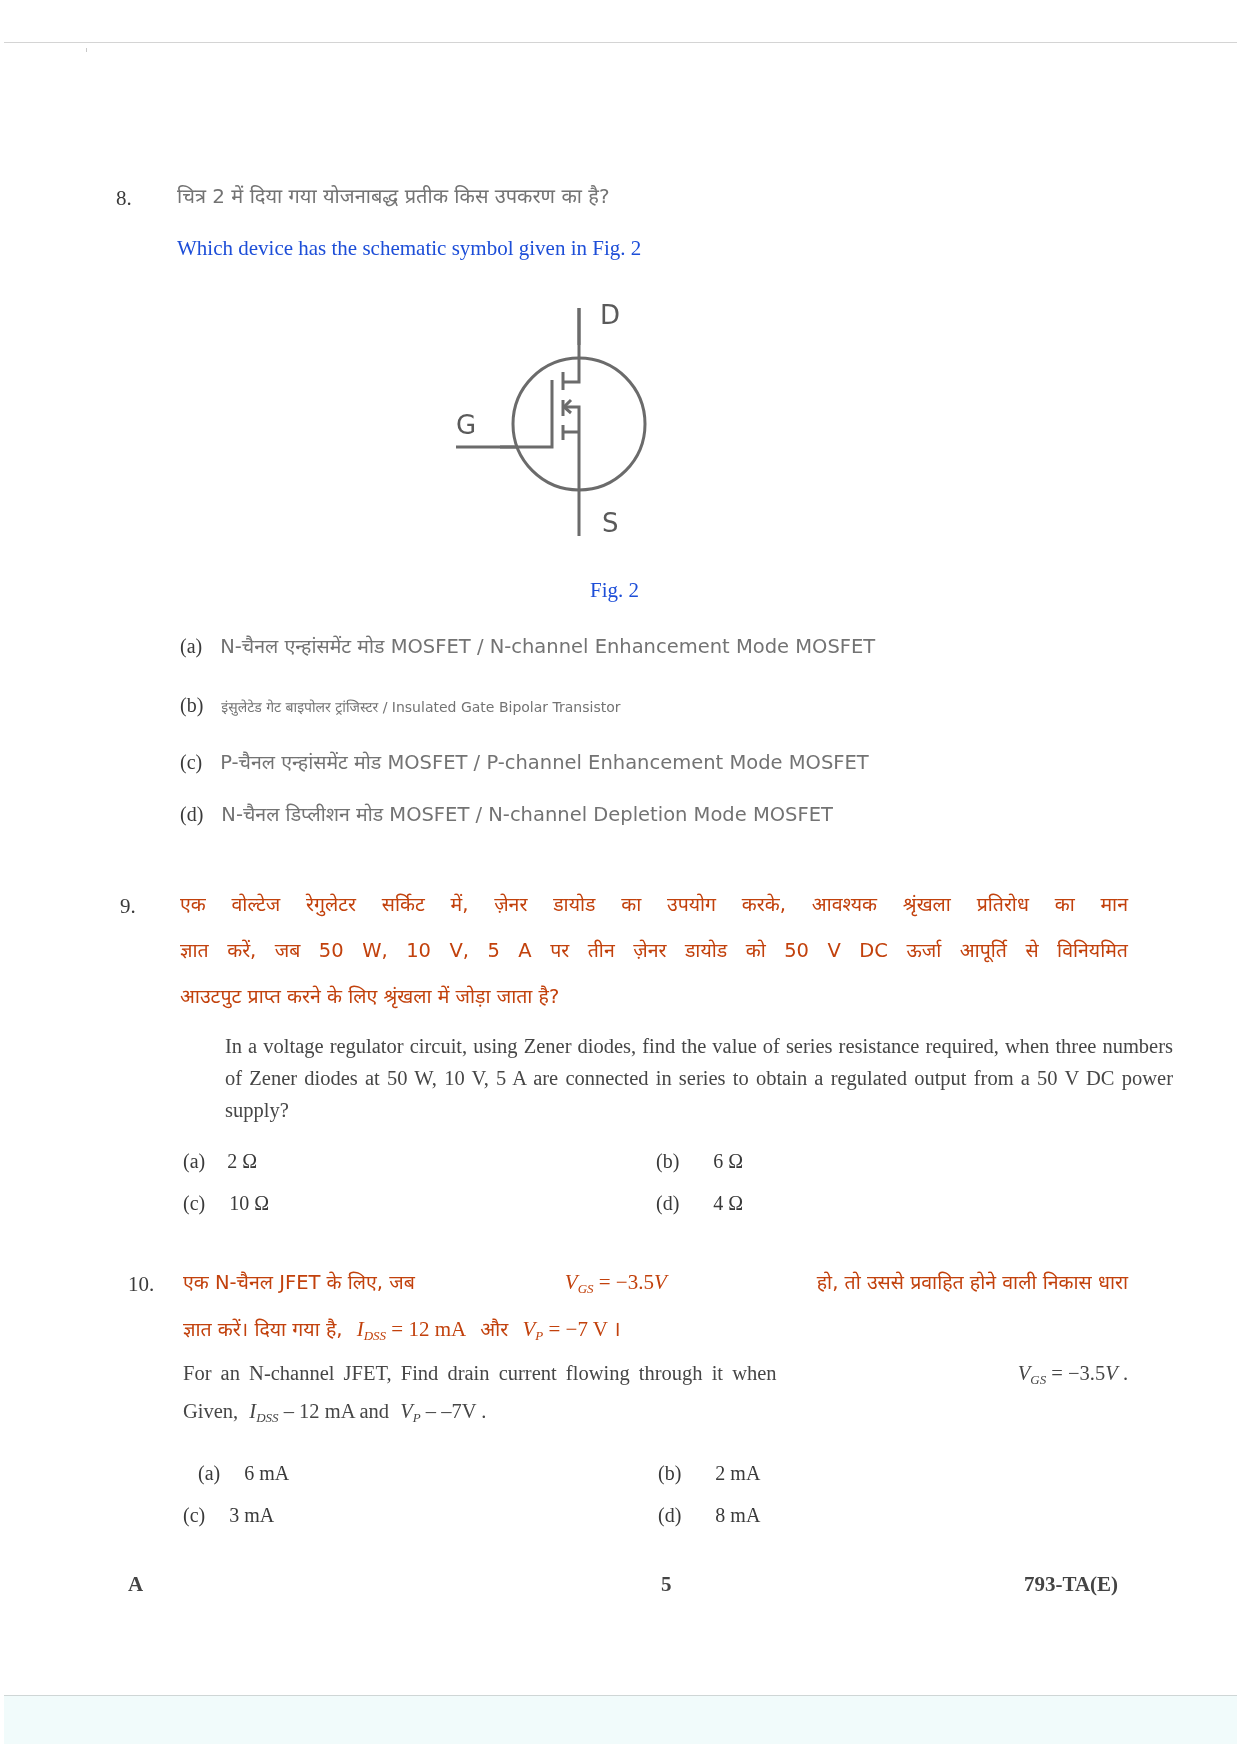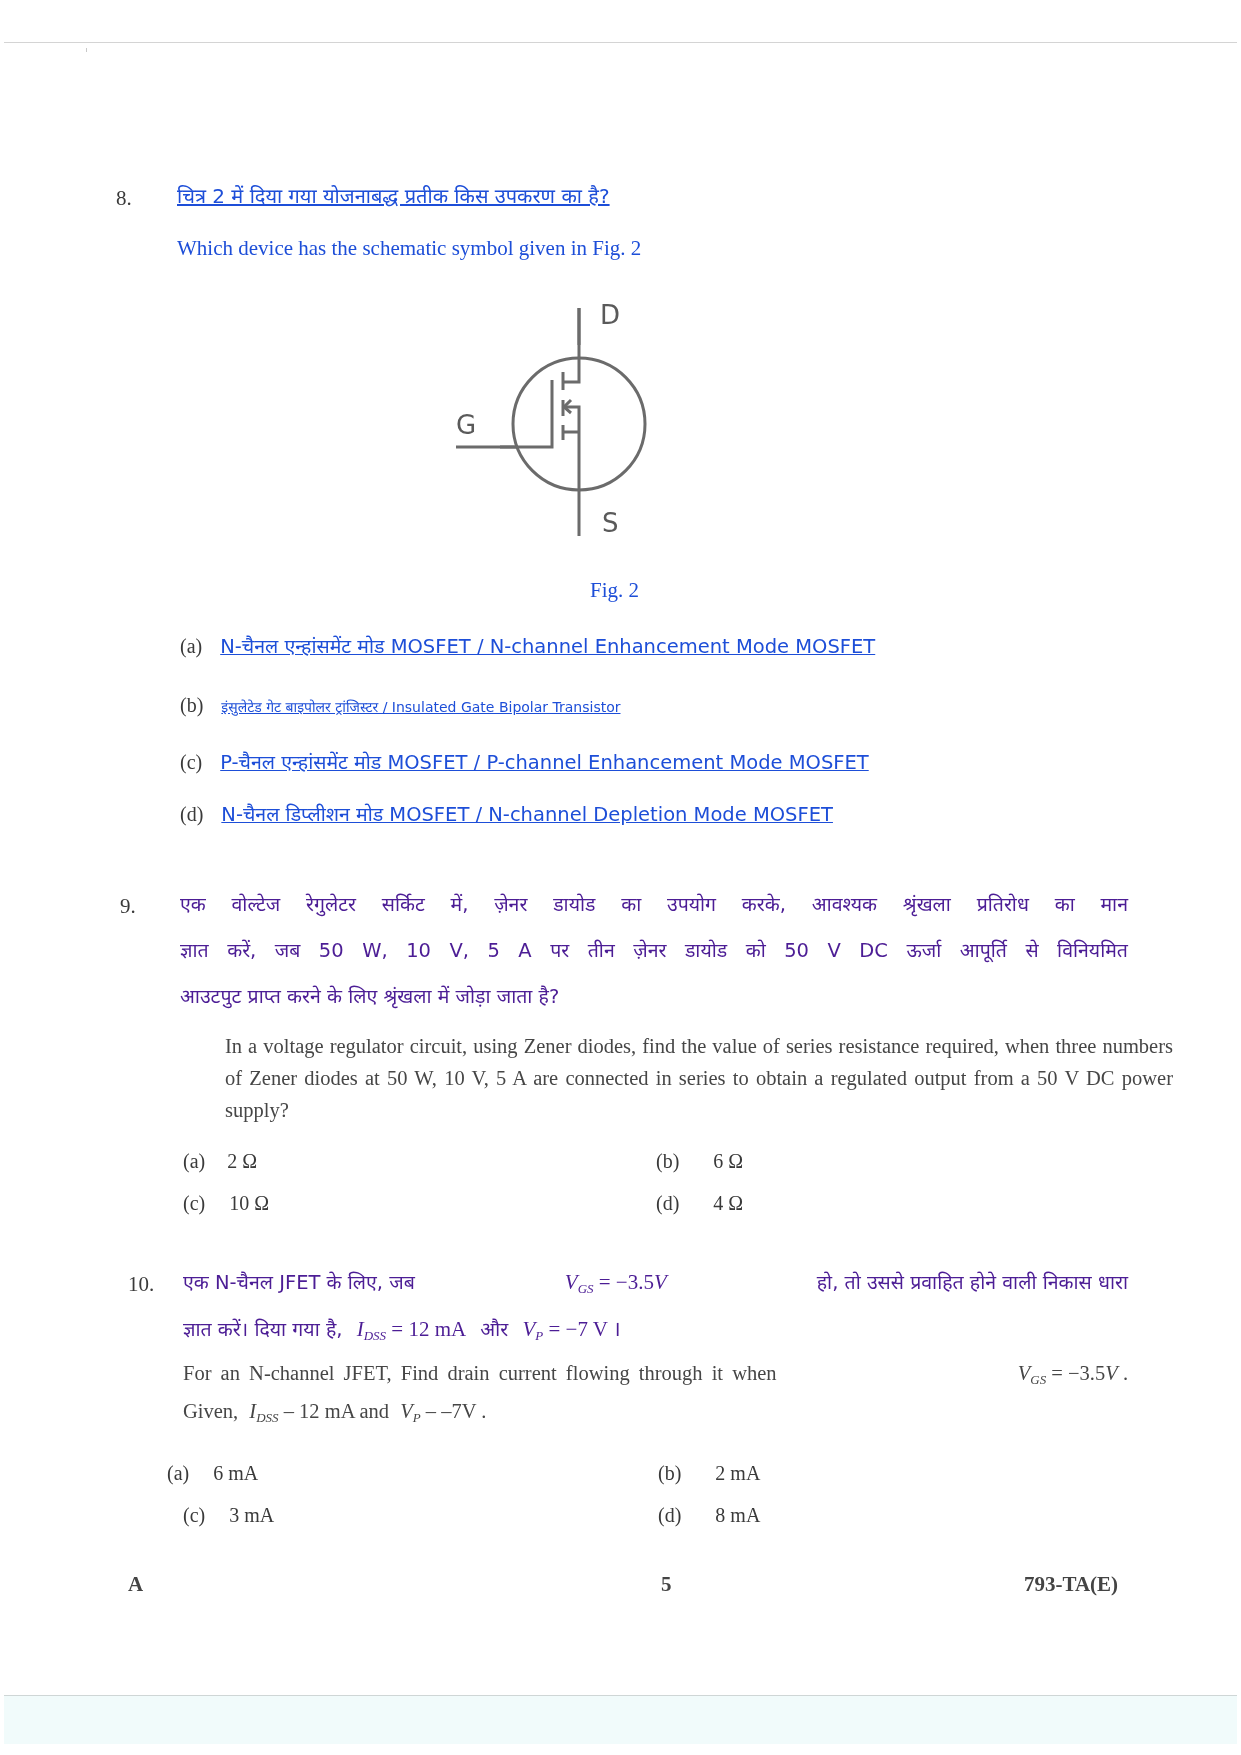--- a/index.html
+++ b/index.html
@@ -12,27 +12,27 @@
     position: absolute; left: 4px; right: 4px; top: 42px; height: 1px;
     background: #d4d4d4;
   }
   .scan-mark { position:absolute; left: 86px; top: 48px; width:1px; height:4px; background:#c8c8c8; }
   .bottom-band {
     position: absolute; left: 4px; right: 4px; top: 1695px; height: 48px;
     background: #f1fbfb; border-top: 1px solid #cfd6d6;
   }
   .abs { position: absolute; white-space: nowrap; }
   .qnum { font-size: 21px; }
-  .hi { font-family: "DejaVu Sans", sans-serif; font-size: 20px; color: #1d4ed8; text-decoration: underline; }
+  .hi { font-family: "DejaVu Sans", sans-serif; font-size: 20px; color: #737373; }
   .en { font-size: 21px; color: #1d4ed8; }
   .opt-label { font-size: 20px; }
   .opt-text { font-size: 20px; }
   .para { position: absolute; font-size: 20.5px; line-height: 32px; color: #464646; }
   .justify { text-align: justify; text-align-last: left; }
-  .hi-line { position:absolute; font-family: "DejaVu Sans", sans-serif; font-size: 19.5px; color:#4c1d95; white-space: nowrap; }
+  .hi-line { position:absolute; font-family: "DejaVu Sans", sans-serif; font-size: 19.5px; color:#c2410c; white-space: nowrap; }
   i.v { font-style: italic; }
   sub { font-size: 13px; font-style: italic; vertical-align: -4px; }
   .fig-label { font-family: "DejaVu Sans", sans-serif; font-size: 26px; color:#5a5a5a; }
   .footer { font-weight: bold; font-size: 21px; color:#444; }
 </style>
 </head>
 <body>
 
 <div class="scan-line-top"></div>
 <div class="scan-mark"></div>
@@ -141,21 +141,21 @@
     <span style="word-spacing:4px;">For an N-channel JFET, Find drain current flowing through it when</span>
     <span><i class="v">V</i><sub>GS</sub><span> = −3.5</span><i class="v">V</i><span> .</span></span>
   </div>
 
   <div class="abs" style="left:183px; top:1400px; font-size:20.5px; color:#464646;">
     <span>Given,</span>
     <span style="margin-left:6px;"><i class="v">I</i><sub>DSS</sub><span> – 12 mA and</span></span>
     <span style="margin-left:6px;"><i class="v">V</i><sub>P</sub><span> – –7V .</span></span>
   </div>
 
-  <div class="abs" style="left:167px; top:1462px;">
+  <div class="abs" style="left:198px; top:1462px;">
     <span class="opt-label">(a)</span>
     <span class="opt-text" style="margin-left:20px;">6 mA</span>
   </div>
   <div class="abs" style="left:658px; top:1462px;">
     <span class="opt-label">(b)</span>
     <span class="opt-text" style="margin-left:30px;">2 mA</span>
   </div>
   <div class="abs" style="left:183px; top:1504px;">
     <span class="opt-label">(c)</span>
     <span class="opt-text" style="margin-left:20px;">3 mA</span>

